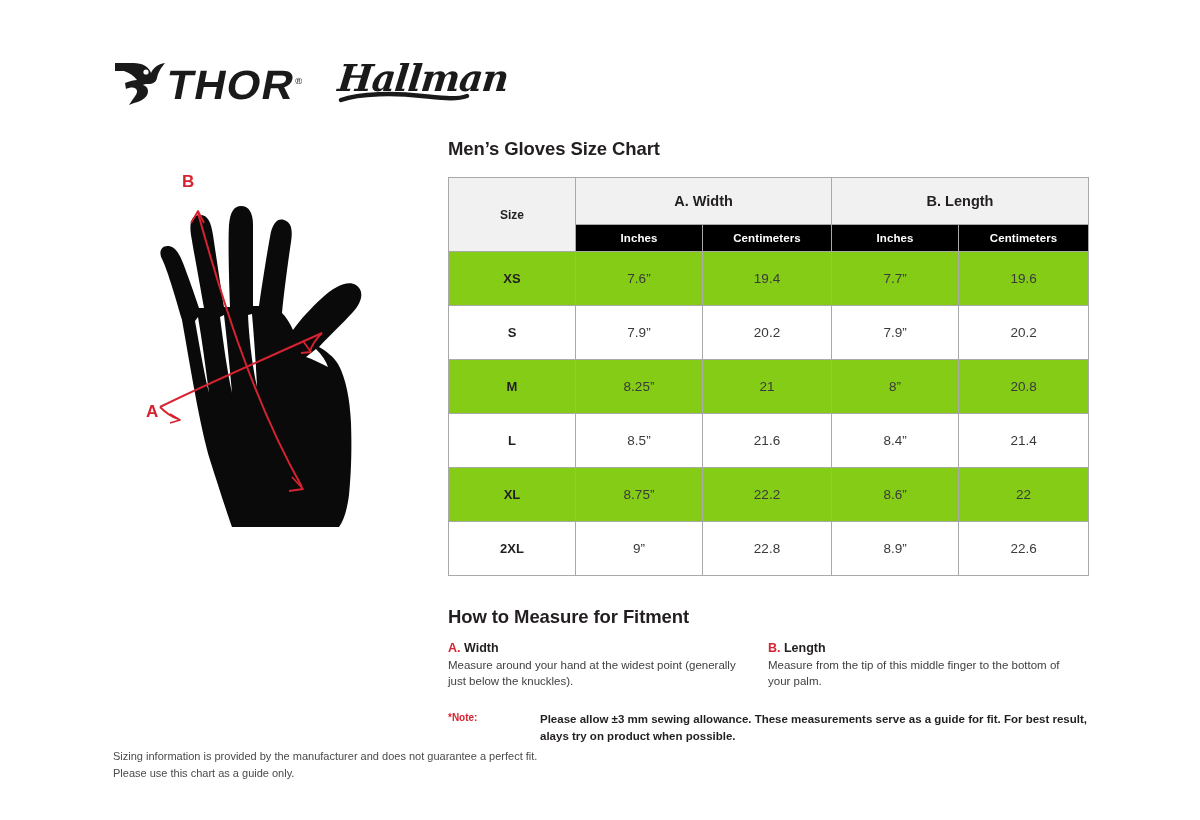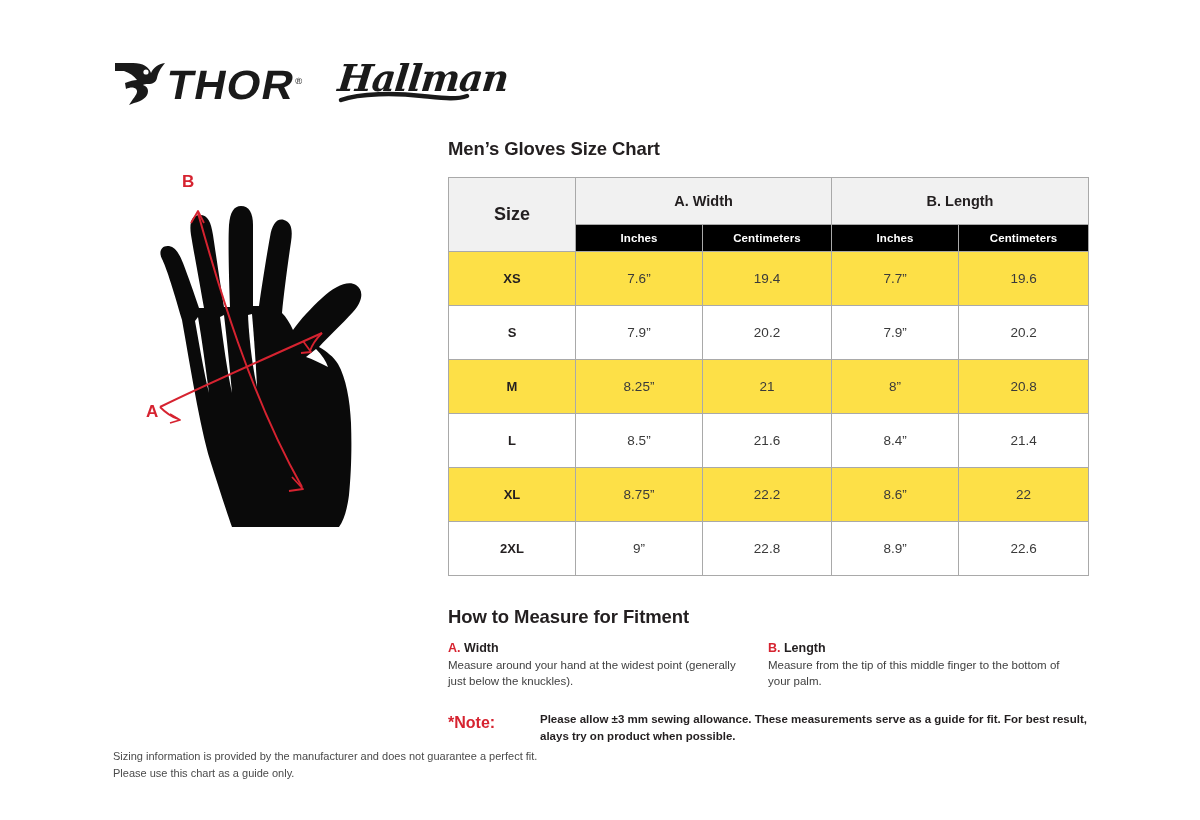--- a/index.html
+++ b/index.html
@@ -100,21 +100,21 @@
     table-layout: fixed;
   }
   table.size-table th,
   table.size-table td {
     border: 1px solid #a9a9a9;
     text-align: center;
     vertical-align: middle;
   }
   th.size-head {
     background: #f1f1f1;
-    font-size: 18px;
+    font-size: 12px;
     font-weight: bold;
     color: #231f20;
     width: 127px;
     height: 71px;
   }
   th.group-head {
     background: #f1f1f1;
     font-size: 14.5px;
     font-weight: bold;
     color: #231f20;
@@ -136,21 +136,21 @@
     font-weight: bold;
     color: #231f20;
     height: 51px;
   }
   td.val-cell {
     font-size: 13.5px;
     font-weight: normal;
     color: #3a3a3a;
     height: 51px;
   }
-  tr.shaded td { background: #fde047; }
+  tr.shaded td { background: #84cc16; }
   tr.plain td  { background: #ffffff; }
 
   
   #measure-block { margin-top: 30px; }
   #measure-title {
     font-size: 18.5px;
     font-weight: bold;
     color: #231f20;
     margin: 8px 0 13px 0;
     letter-spacing: -0.1px;
@@ -174,21 +174,21 @@
   }
 
   
   #note-row {
     margin-top: 22px;
     display: flex;
     align-items: flex-start;
   }
   #note-label {
     color: #d62330;
-    font-size: 16px;
+    font-size: 10px;
     font-weight: bold;
     width: 48px;
     flex: none;
     line-height: 1.45;
   }
   #note-text {
     font-size: 11.5px;
     font-weight: bold;
     color: #231f20;
     line-height: 1.45;

